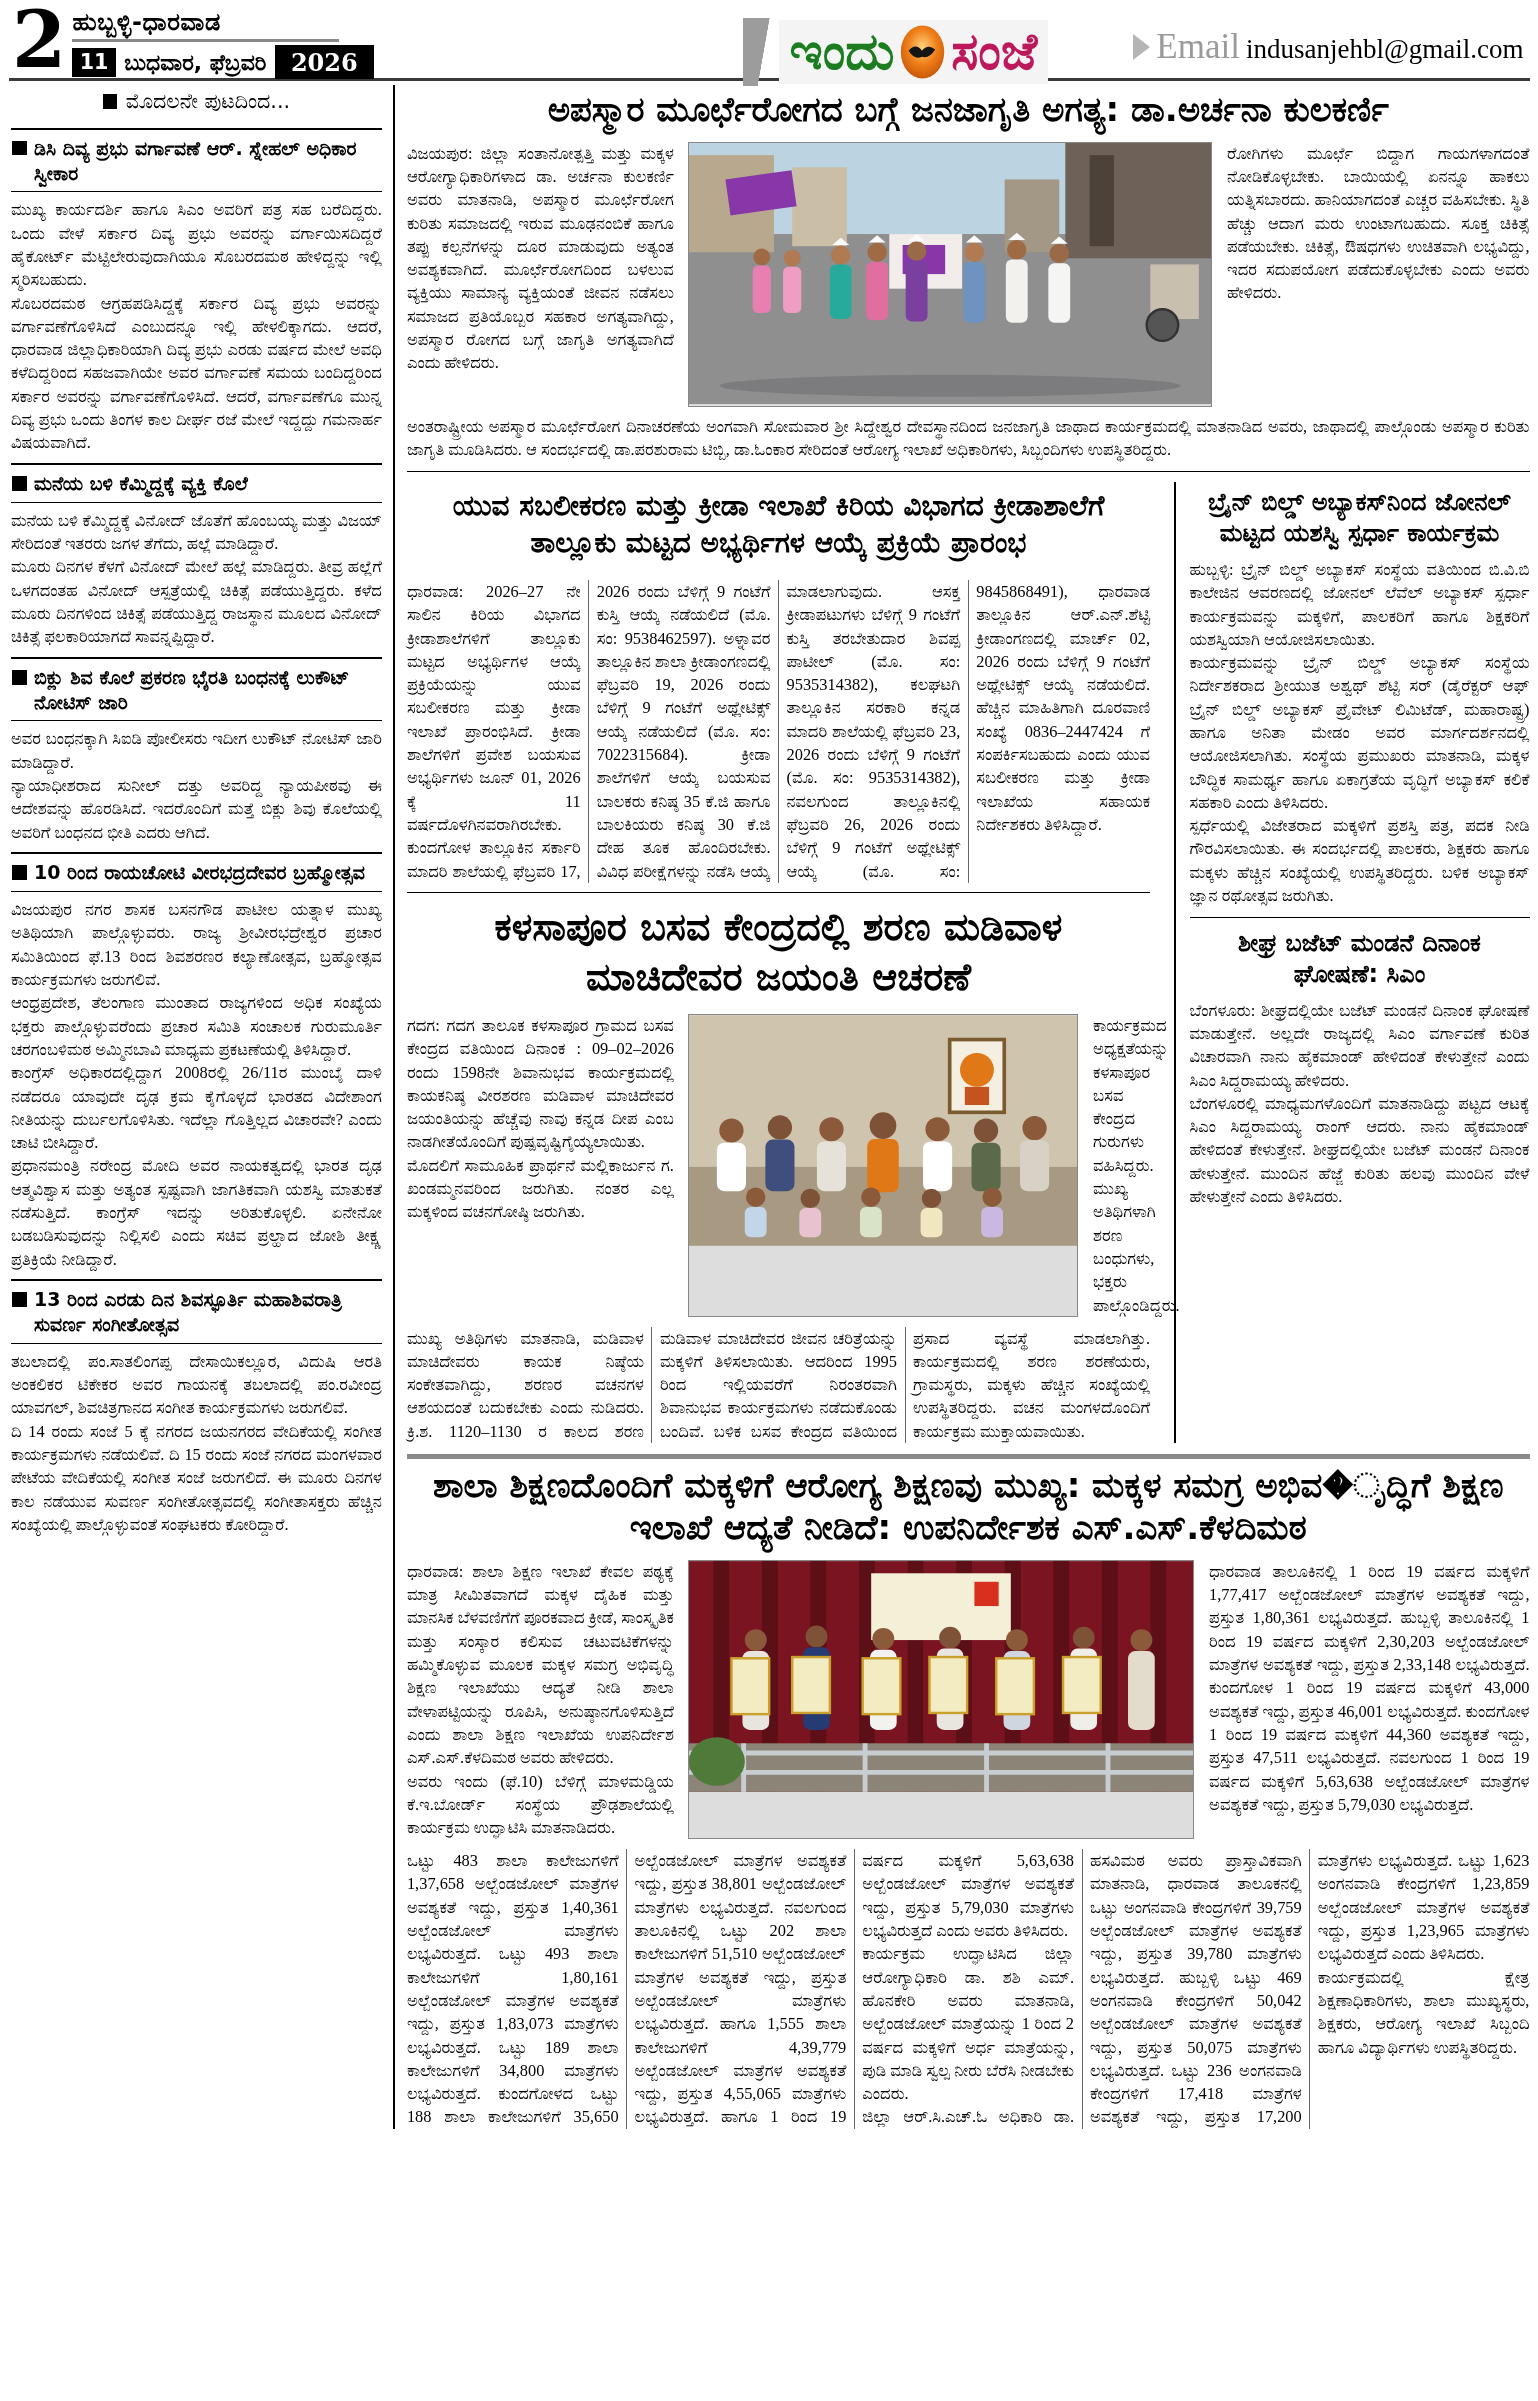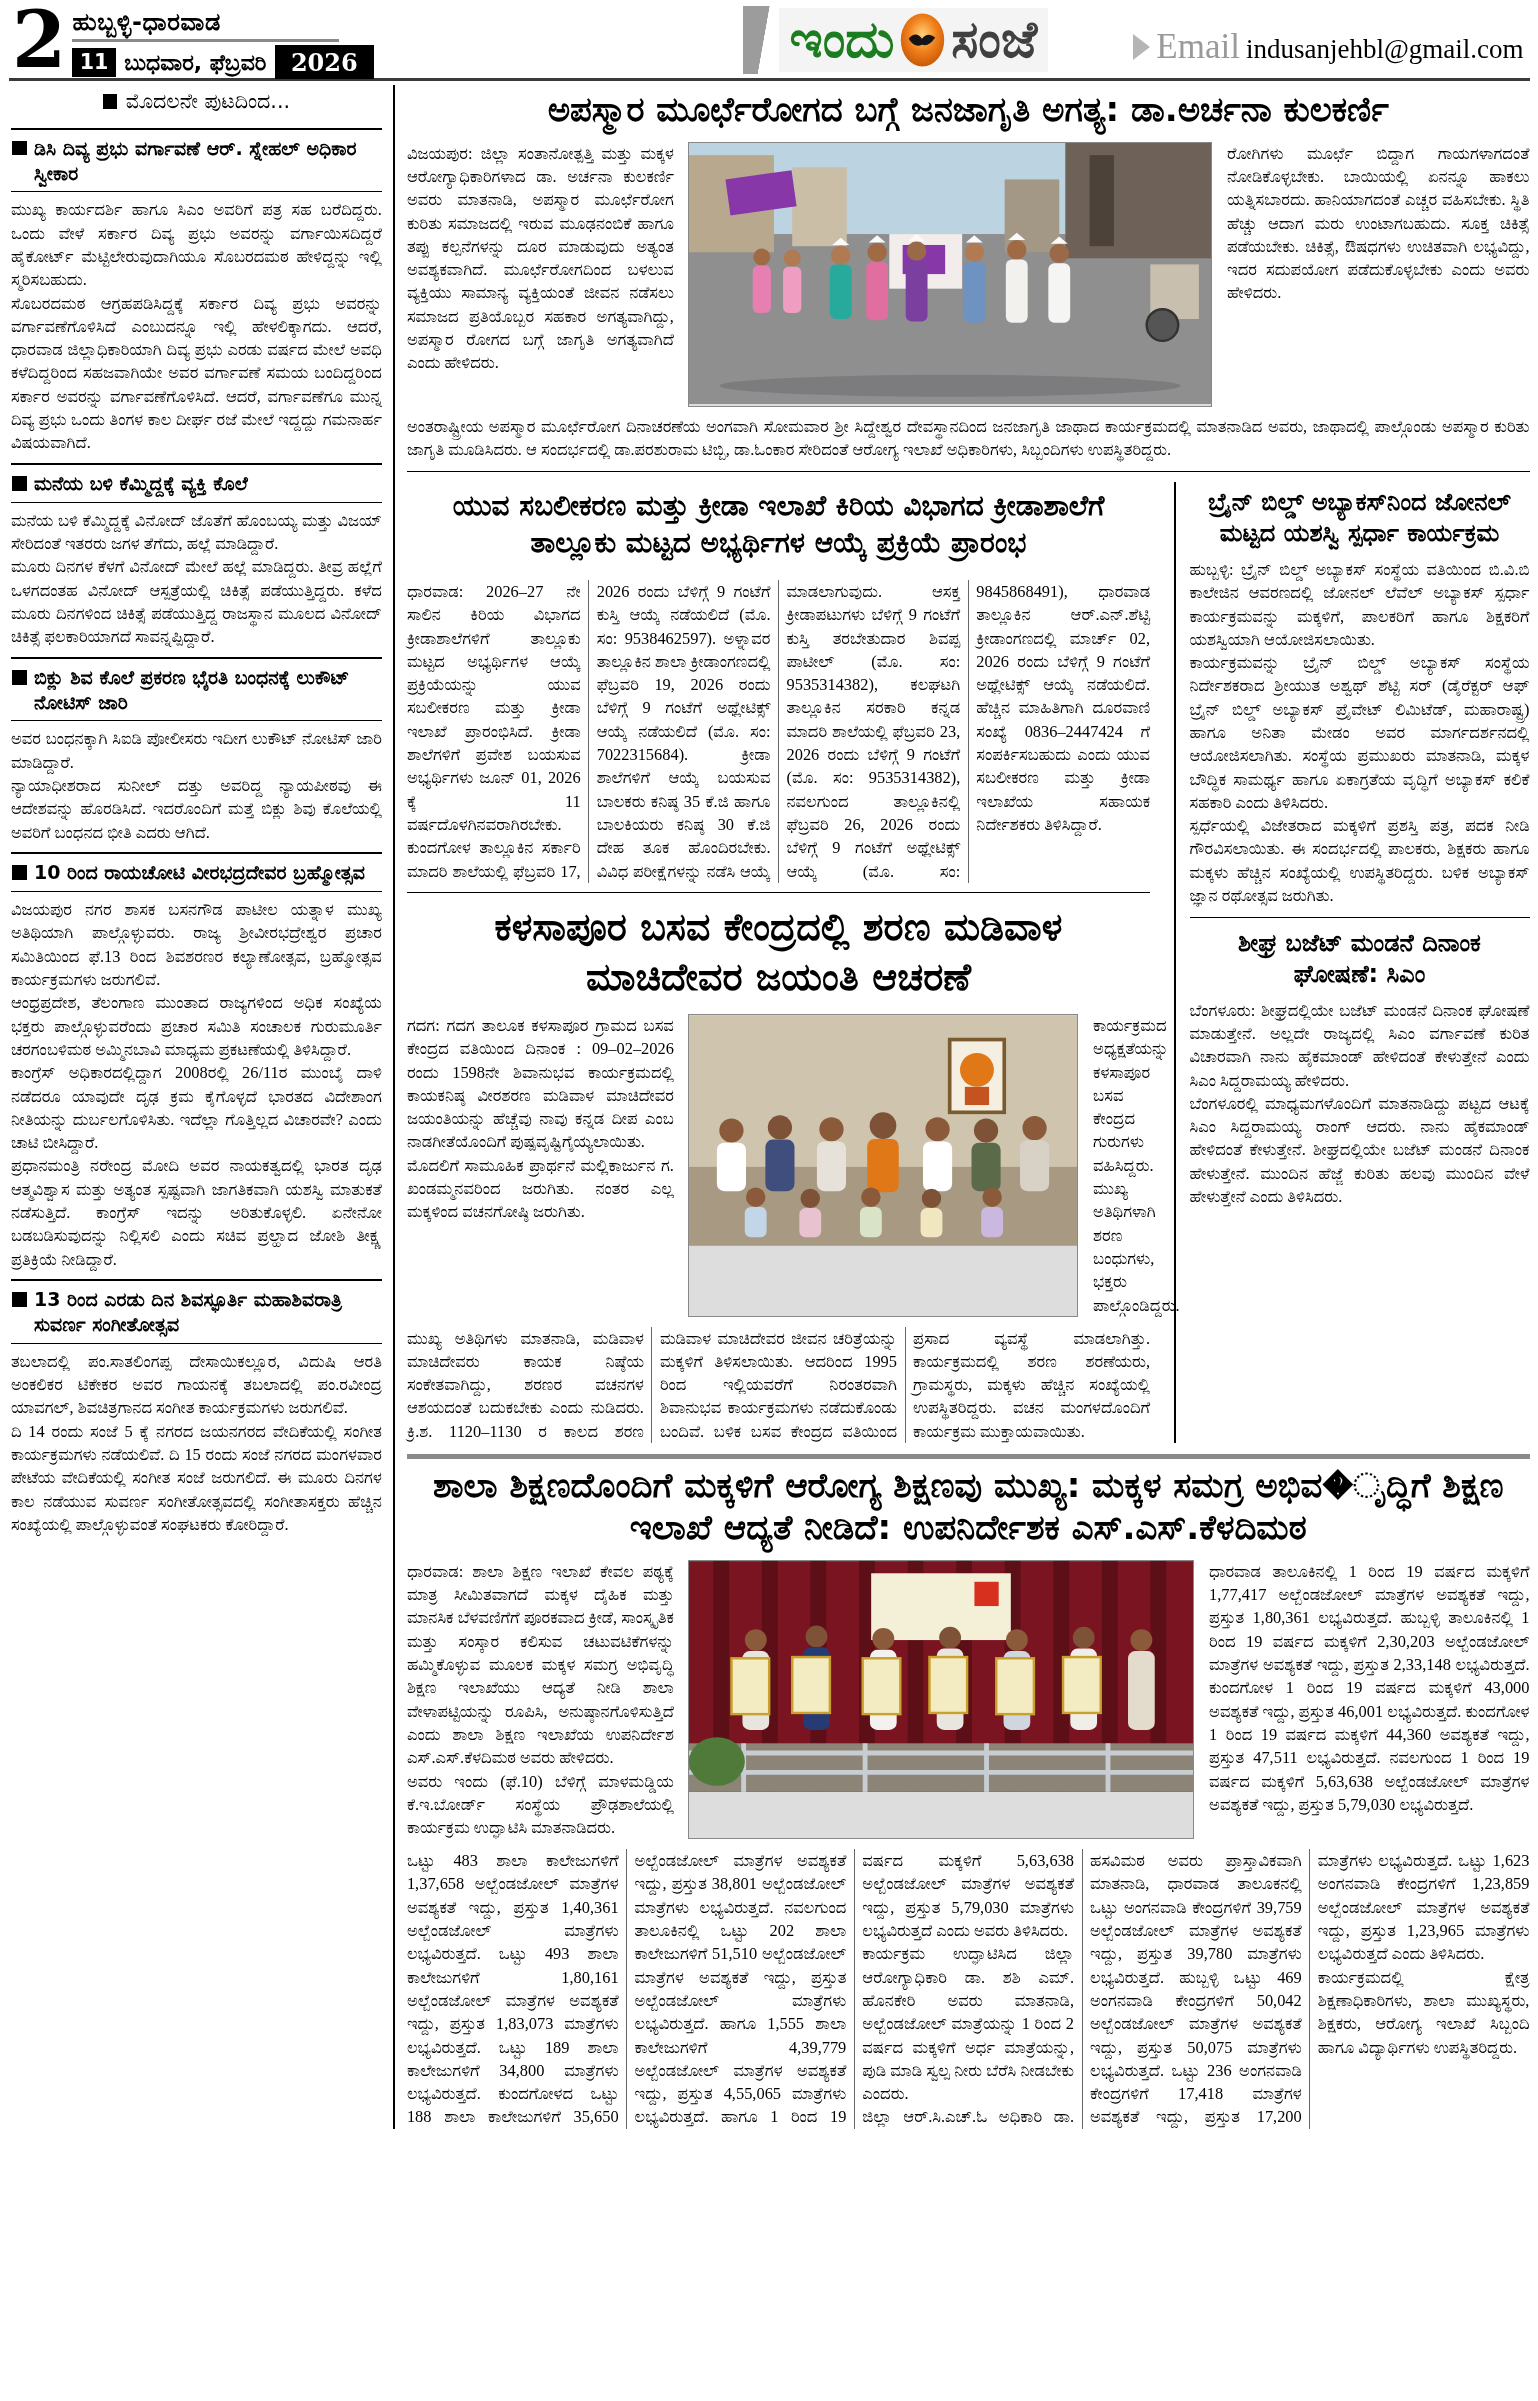--- a/index.html
+++ b/index.html
@@ -8,25 +8,25 @@
   
   .masthead-row{display:flex;align-items:flex-start;height:72px;border-bottom:3.6px solid #3a3a3a;position:relative;}
   .pagenum{font-size:78px;font-weight:bold;line-height:0.82;padding:2.4px 6px 0 3.6px;font-family:"DejaVu Serif",serif;}
   .edition-block{padding-top:2.4px;}
   .edition{font-size:24px;font-weight:bold;font-family:"DejaVu Sans",sans-serif;letter-spacing:0.6px;}
   .edition-rule{height:3px;background:#8a8a8a;margin:2.4px 0 3.6px 0;width:267px;}
   .dateline{display:flex;align-items:center;gap:8.5px;}
   .daybox{background:#000;color:#fff;font-size:20.6px;font-weight:bold;padding:2.4px 7.3px;font-family:"DejaVu Sans",sans-serif;}
   .datetext{font-size:22px;font-weight:bold;font-family:"DejaVu Sans",sans-serif;}
   .yearbox{background:#000;color:#fff;font-size:24px;font-weight:bold;padding:2.4px 16px;font-family:"DejaVu Serif",serif;}
-  .logo-wrap{position:absolute;left:734px;top:0;display:flex;align-items:center;height:68px;justify-content:flex-end;}
+  .logo-wrap{position:absolute;left:734px;top:12px;display:flex;align-items:center;height:68px;justify-content:flex-end;}
   .logo-slant{width:36px;height:68px;background:linear-gradient(100deg,#9c9c9c 55%,transparent 56%);}
   .logo-box{background:#f4f4f4;height:64px;display:flex;align-items:center;padding:0 11px;gap:4.9px;}
   .logo-word1{font-size:51px;font-weight:bold;color:#1b7d1f;font-family:"DejaVu Sans",sans-serif;}
-  .logo-word2{font-size:51px;font-weight:bold;color:#404040;font-family:"DejaVu Sans",sans-serif;}
+  .logo-word2{font-size:51px;font-weight:bold;color:#be185d;font-family:"DejaVu Sans",sans-serif;}
   .logo-sun{width:47px;height:56px;}
   .email-wrap{position:absolute;right:6px;top:20.6px;display:flex;align-items:baseline;gap:6px;}
   .email-arrow{width:0;height:0;border-top:13.4px solid transparent;border-bottom:13.4px solid transparent;border-left:17px solid #b5b5b5;align-self:center;}
   .email-label{font-size:35px;color:#9a9a9a;font-family:"Liberation Serif",serif;}
   .email-addr{font-size:27px;color:#000;font-family:"Liberation Serif",serif;}
   
   .grid{display:flex;margin-top:3.6px;}
   .left-rail{width:371px;flex:0 0 371px;padding:0 11px 0 2.4px;border-right:2.4px solid #000;}
   .maincol{flex:1;padding-left:12px;min-width:0;}
   

